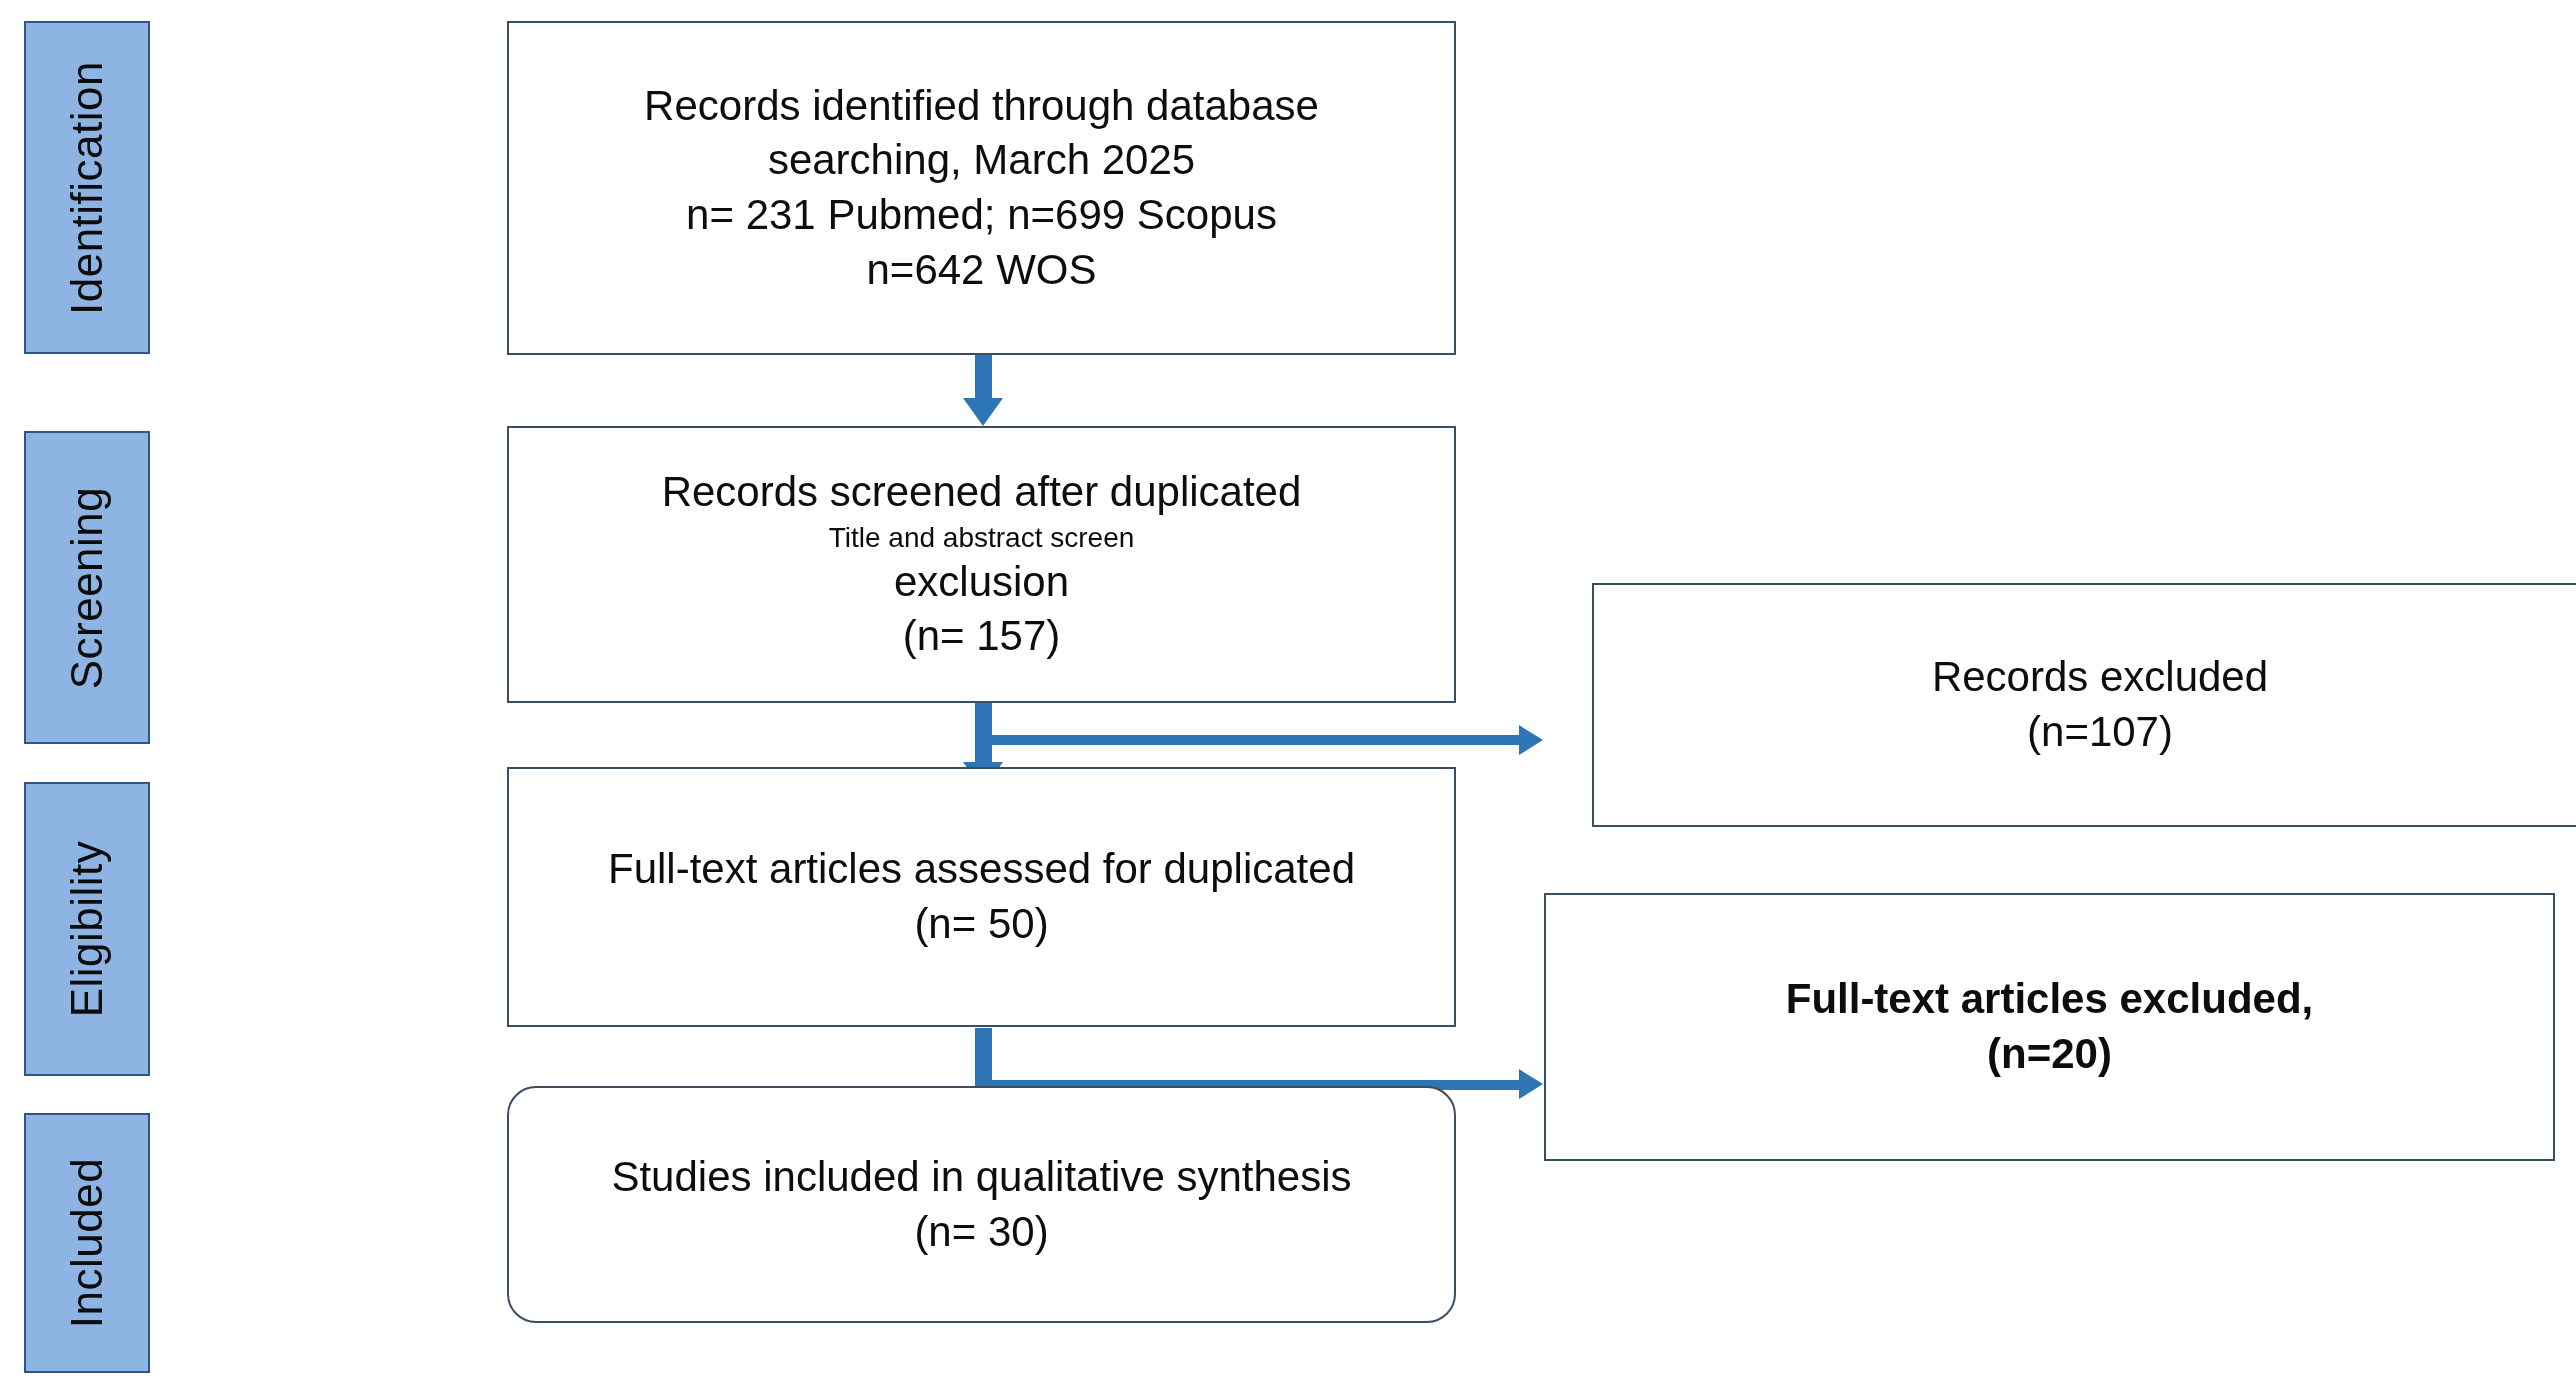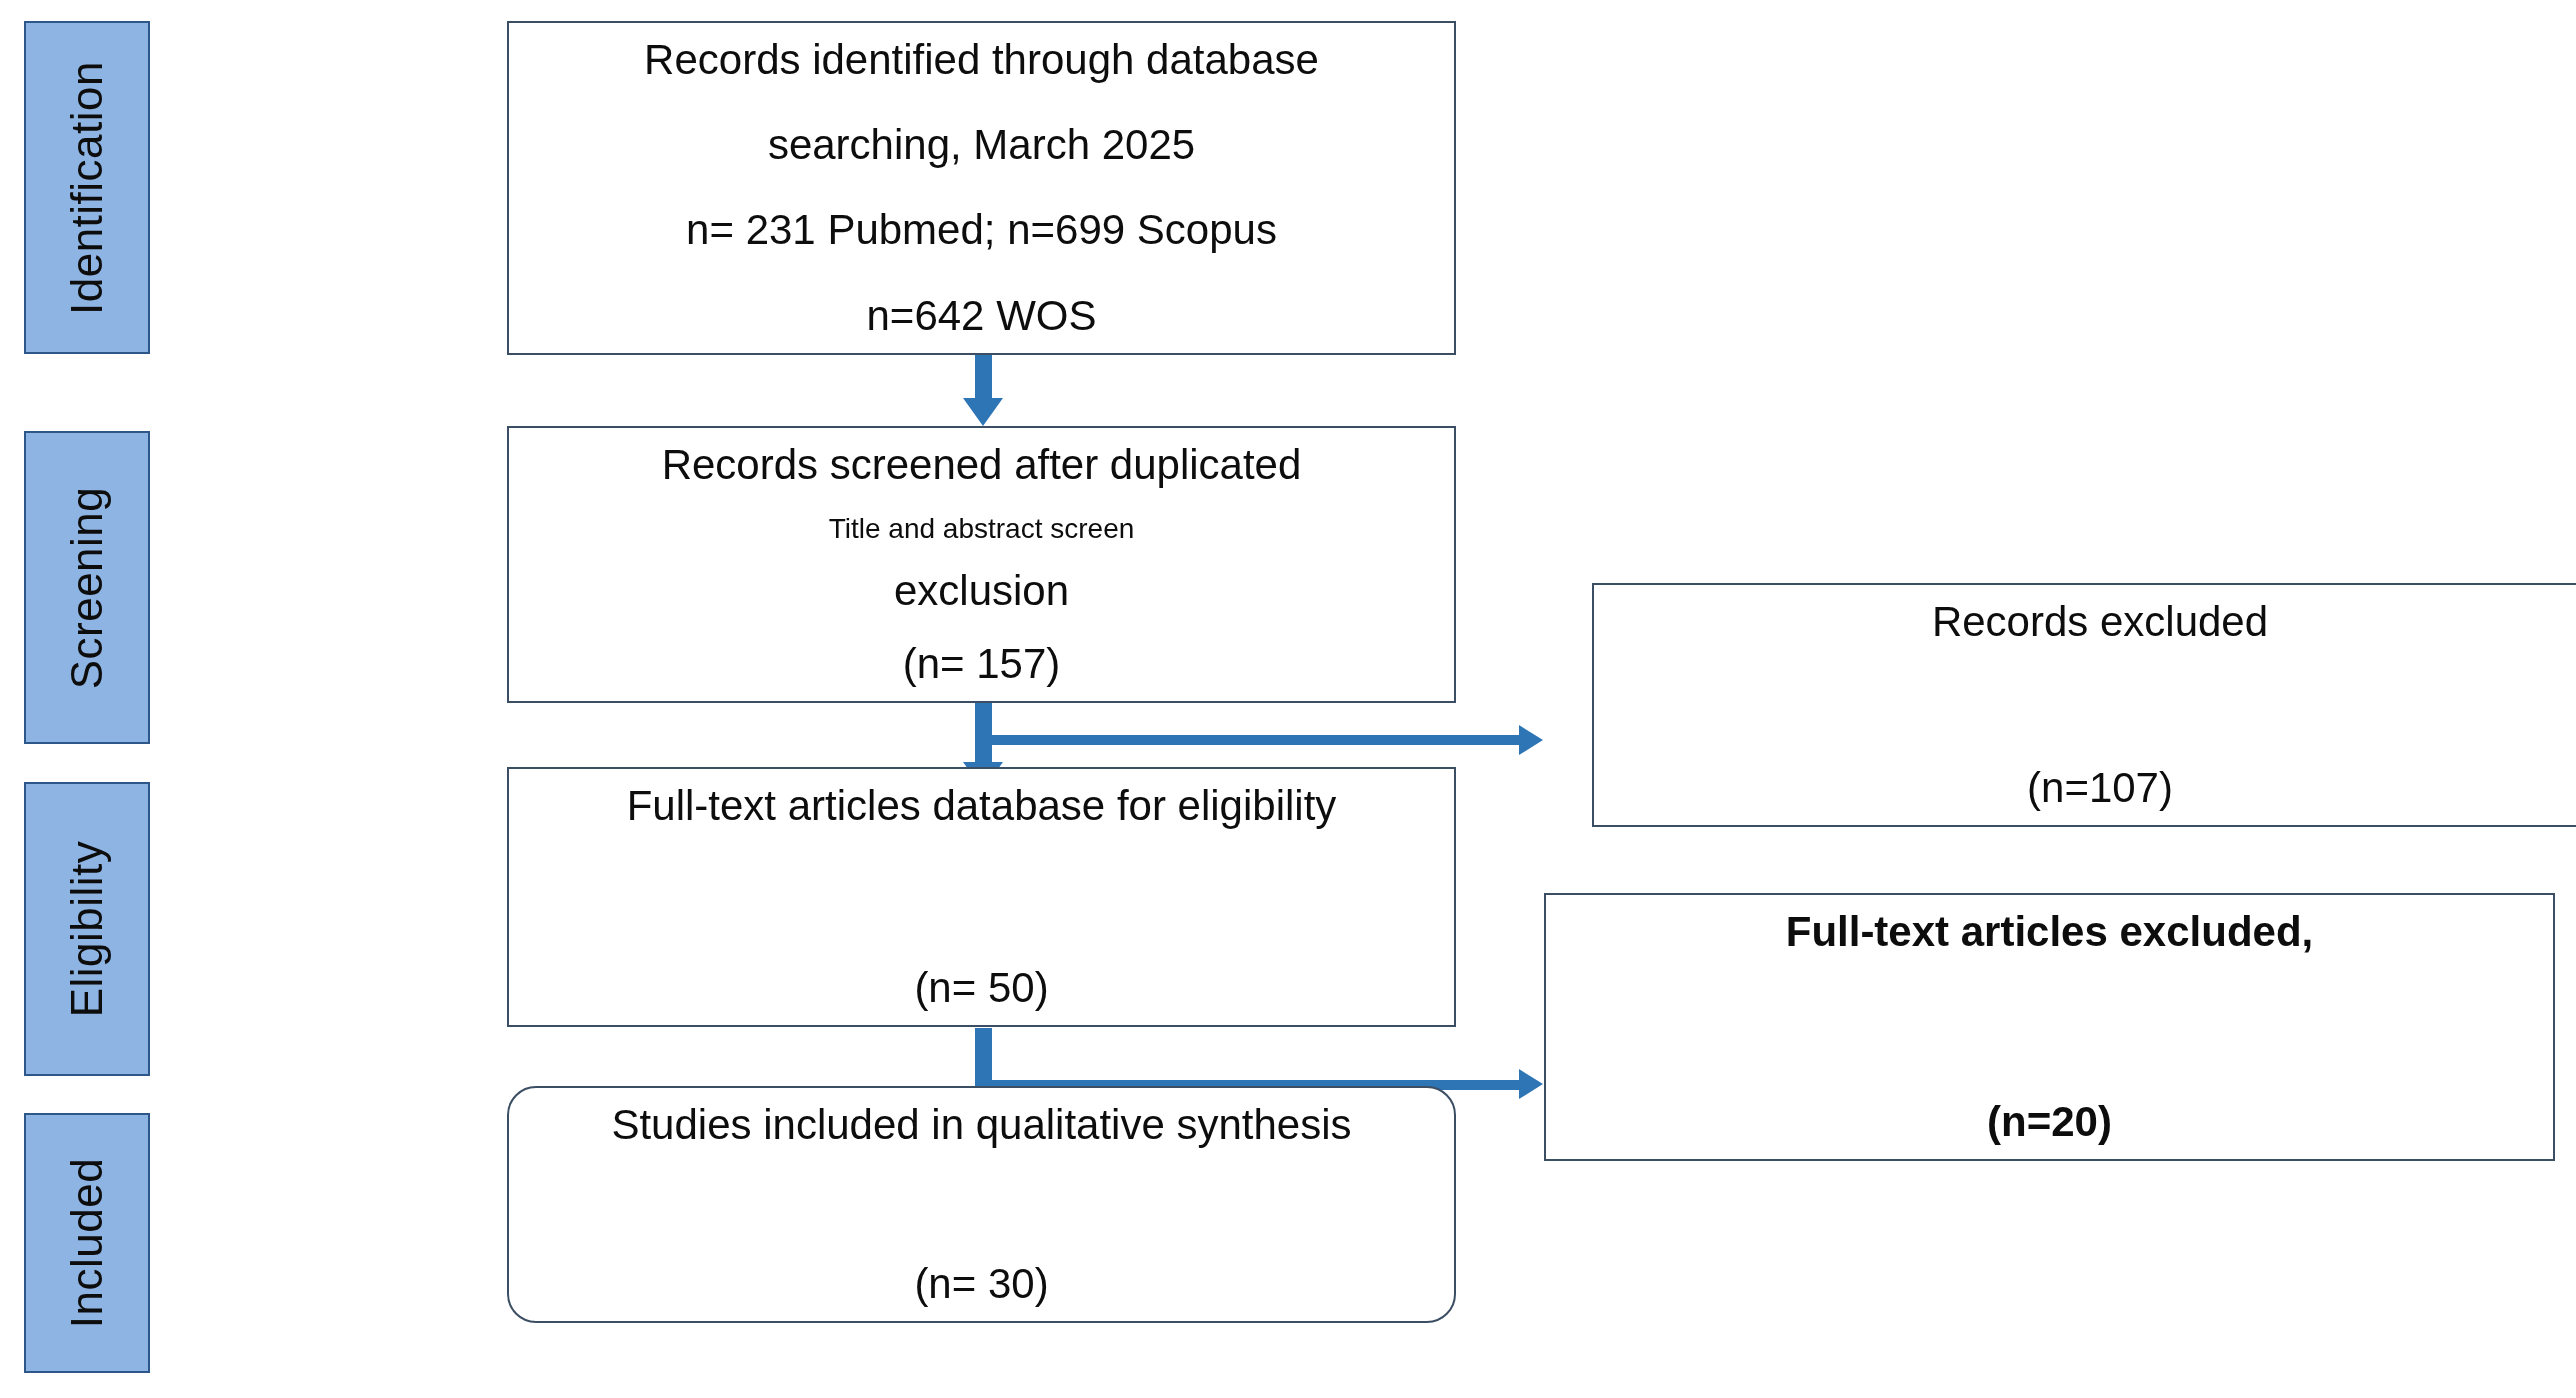--- a/index.html
+++ b/index.html
@@ -43,21 +43,21 @@
 
   
   .node-box {
     position: absolute;
     background: #ffffff;
     border: 2.8px solid #3B4E63;
     box-sizing: border-box;
     display: flex;
     flex-direction: column;
     align-items: center;
-    justify-content: space-between;
+    justify-content: center;
     text-align: center;
     padding: 9.5px 24.6px;
   }
   .node-line {
     display: block;
     width: 100%;
     font-size: 42px;
     line-height: 1.30;
     color: #0d0d0d;
     white-space: nowrap;
@@ -137,21 +137,21 @@
   <div class="arrow-down" style="left:963px; top:762px;"></div>
   <div class="conn-h" style="left:983px; top:735px; width:540px; height:9.5px;"></div>
   <div class="arrow-right" style="left:1519px; top:725px;"></div>
 
   <div class="node-box" style="left:1592px; top:583px; width:1016px; height:244px;">
     <span class="node-line">Records excluded</span>
     <span class="node-line">(n=107)</span>
   </div>
 
   <div class="node-box" style="left:507px; top:767px; width:949px; height:260px;">
-    <span class="node-line">Full-text articles database for eligibility</span>
+    <span class="node-line">Full-text articles assessed for duplicated</span>
     <span class="node-line">(n= 50)</span>
   </div>
 
   <div class="conn-v" style="left:975px; top:1028px; width:17px; height:79px;"></div>
   <div class="arrow-down" style="left:963px; top:1101px;"></div>
   <div class="conn-h" style="left:983px; top:1080px; width:540px; height:9.5px;"></div>
   <div class="arrow-right" style="left:1519px; top:1069px;"></div>
 
   <div class="node-box" style="left:1544px; top:893px; width:1011px; height:268px;font-weight:bold;">
     <span class="node-line">Full-text articles excluded,</span>

